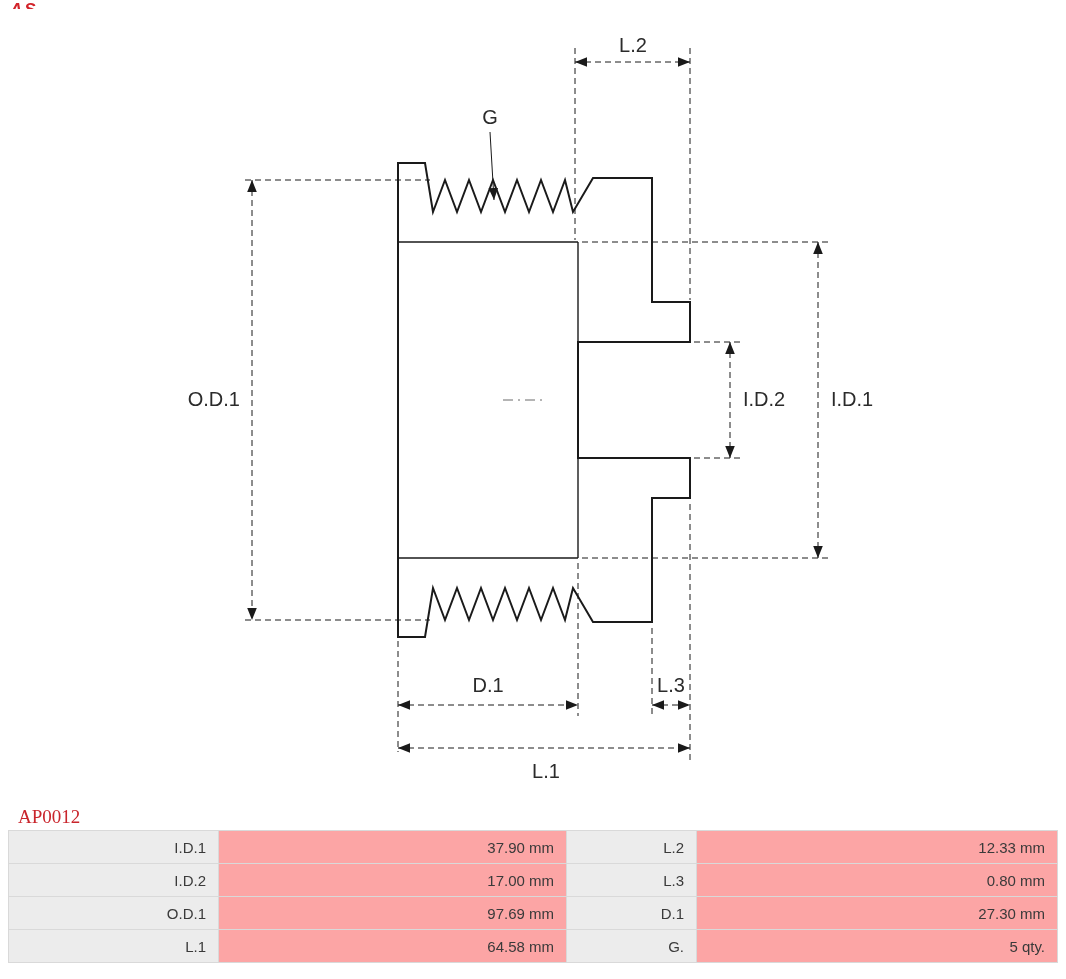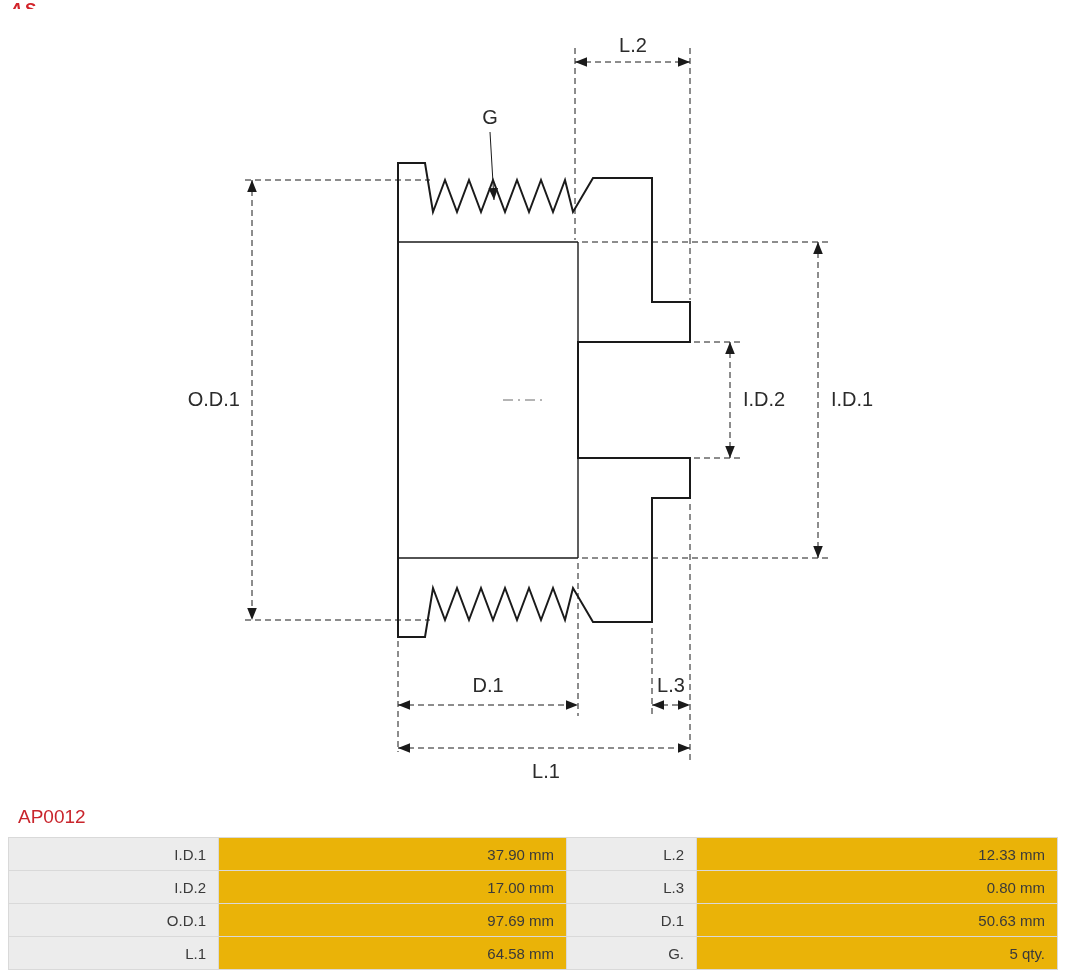--- a/index.html
+++ b/index.html
@@ -6,25 +6,25 @@
   body{width:1066px;height:979px;font-family:"Liberation Sans",sans-serif;position:relative;overflow:hidden;}
   .logo{position:absolute;top:0;left:10px;width:70px;height:9px;overflow:hidden;}
   .logo-red{font:italic bold 17px "Liberation Sans",sans-serif;color:#d2232a;letter-spacing:2px;}
   svg.drawing{display:block;margin:0;}
   svg text{font-family:"Liberation Sans",sans-serif;font-size:20px;fill:#2b2b2b;}
   .outline{fill:none;stroke:#1a1a1a;stroke-width:2;stroke-linejoin:miter;}
   .thin{fill:none;stroke:#1a1a1a;stroke-width:1.4;}
   .dim{fill:none;stroke:#1a1a1a;stroke-width:1;stroke-dasharray:6 4;}
   .leader{fill:none;stroke:#1a1a1a;stroke-width:1;}
   .centerline{fill:none;stroke:#6a6a6a;stroke-width:1;stroke-dasharray:10 5 2 5;}
-  .part-number{color:#c9252c;font-size:19px;margin:6px 0 9px 18px;}
+  .part-number{color:#c9252c;font-size:19px;margin:6px 0 2px 18px;font-family:Liberation Serif, serif;}
   table.spec{border-collapse:collapse;width:1050px;margin:0 8px;table-layout:fixed;font-size:15px;color:#3a3a3a;}
   table.spec td{border:1px solid #d9d9d9;height:32px;padding:0 12px;text-align:right;white-space:nowrap;overflow:hidden;}
   td.k{background:#ececec;}
-  td.v{background:#eab308;}
+  td.v{background:#fca5a5;}
 </style>
 </head>
 <body>
 
 <div class="logo">
   <span class="logo-red">AS</span>
 </div>
 
 <svg class="drawing" width="1066" height="800" viewBox="0 0 1066 800">
   <defs>
@@ -121,21 +121,21 @@
     <tr>
       <td class="k">I.D.2</td>
       <td class="v">17.00 mm</td>
       <td class="k">L.3</td>
       <td class="v">0.80 mm</td>
     </tr>
     <tr>
       <td class="k">O.D.1</td>
       <td class="v">97.69 mm</td>
       <td class="k">D.1</td>
-      <td class="v">50.63 mm</td>
+      <td class="v">27.30 mm</td>
     </tr>
     <tr>
       <td class="k">L.1</td>
       <td class="v">64.58 mm</td>
       <td class="k">G.</td>
       <td class="v">5 qty.</td>
     </tr>
   </tbody>
 </table>
 

